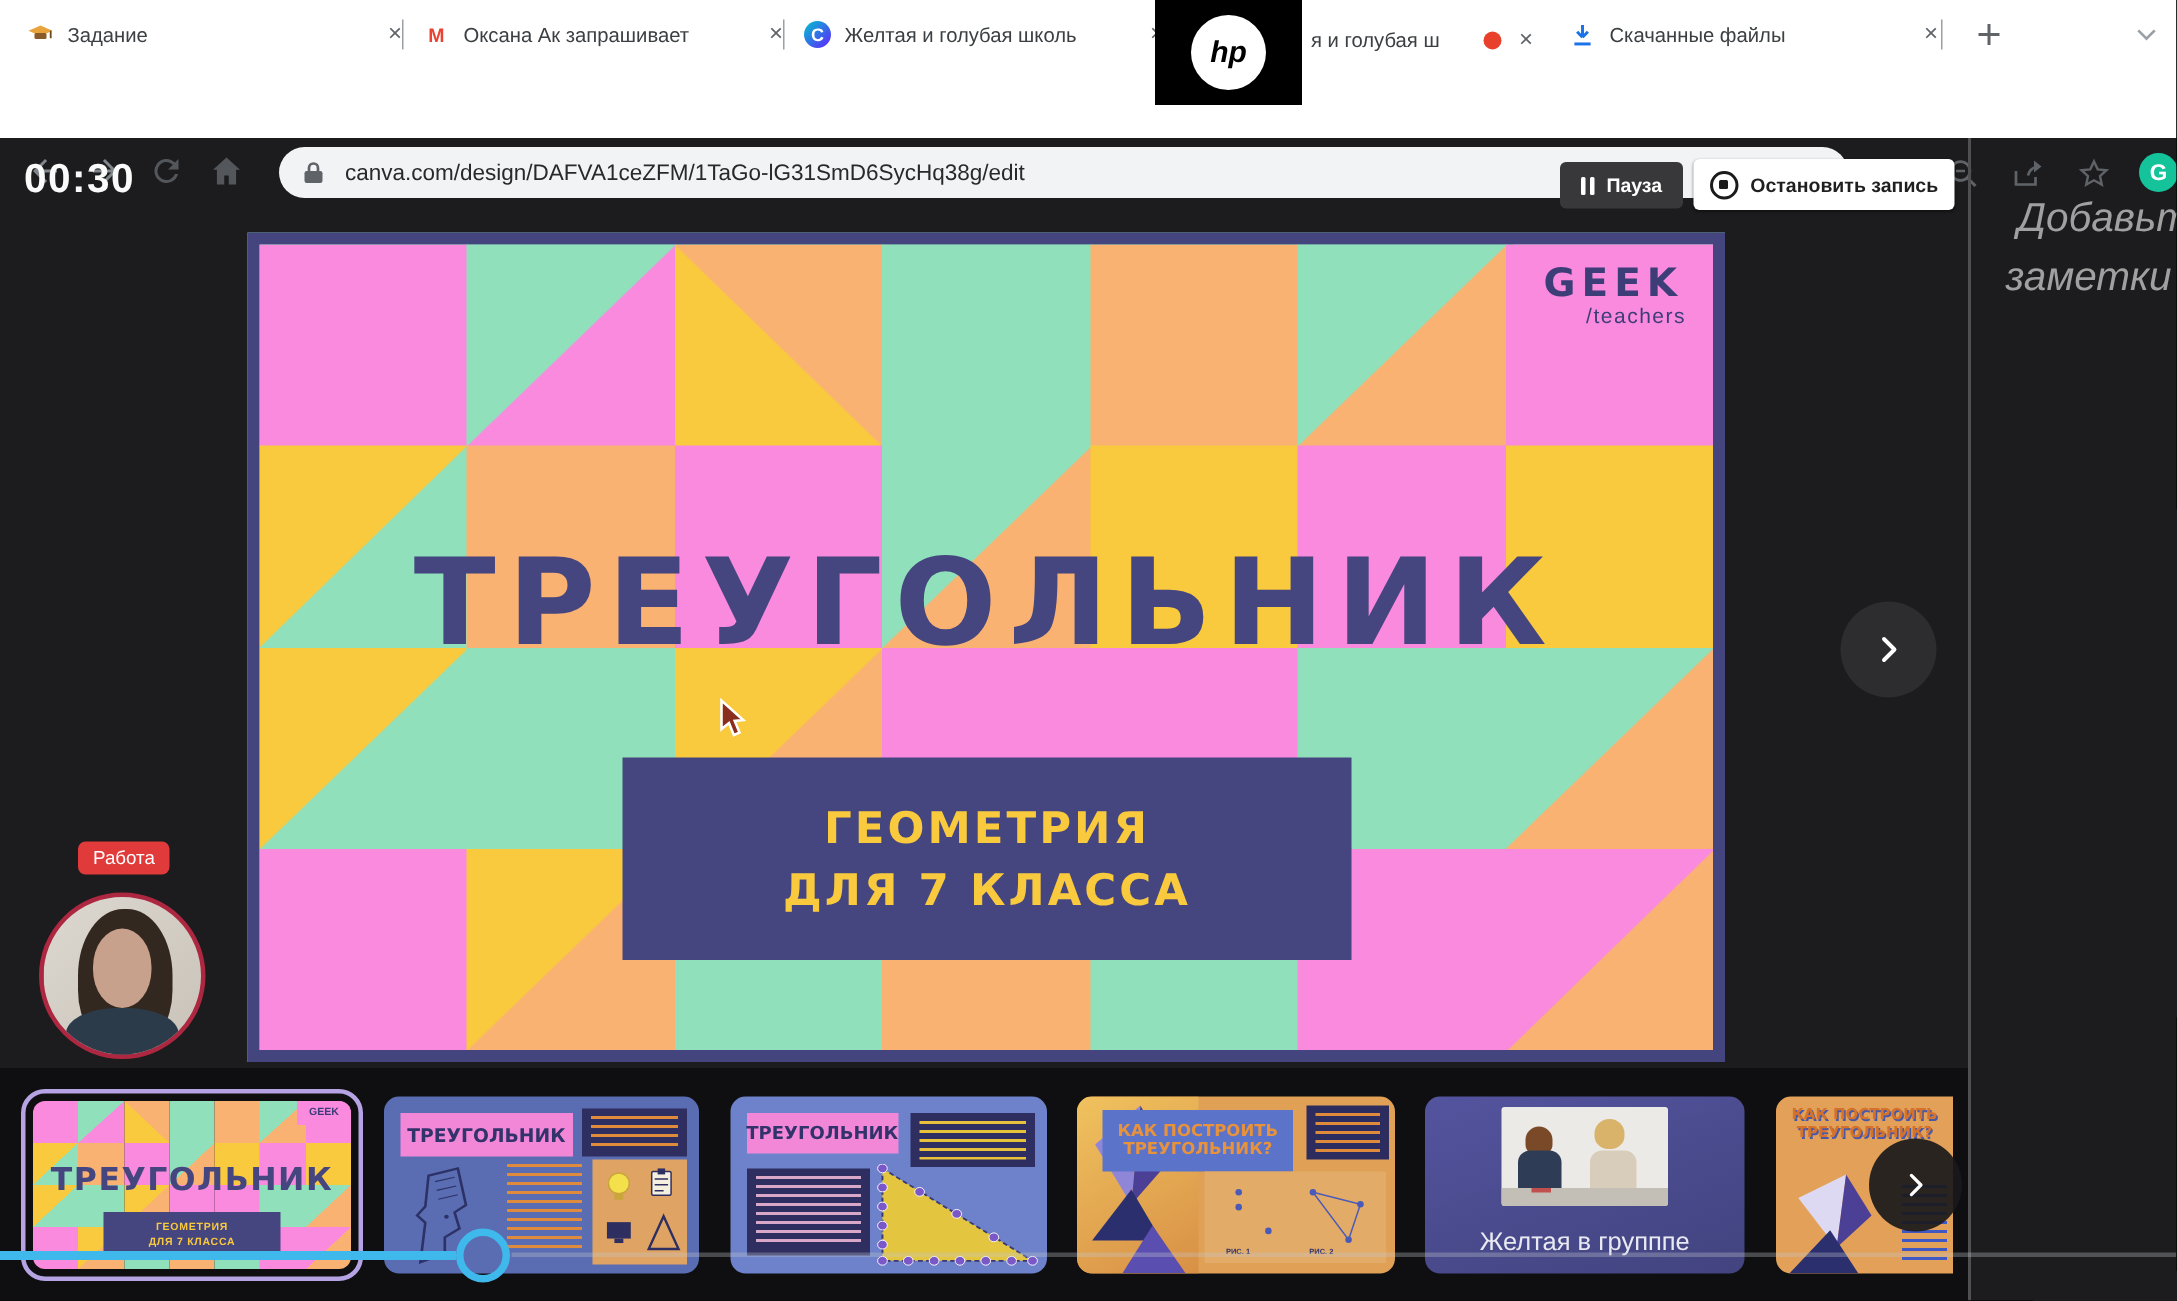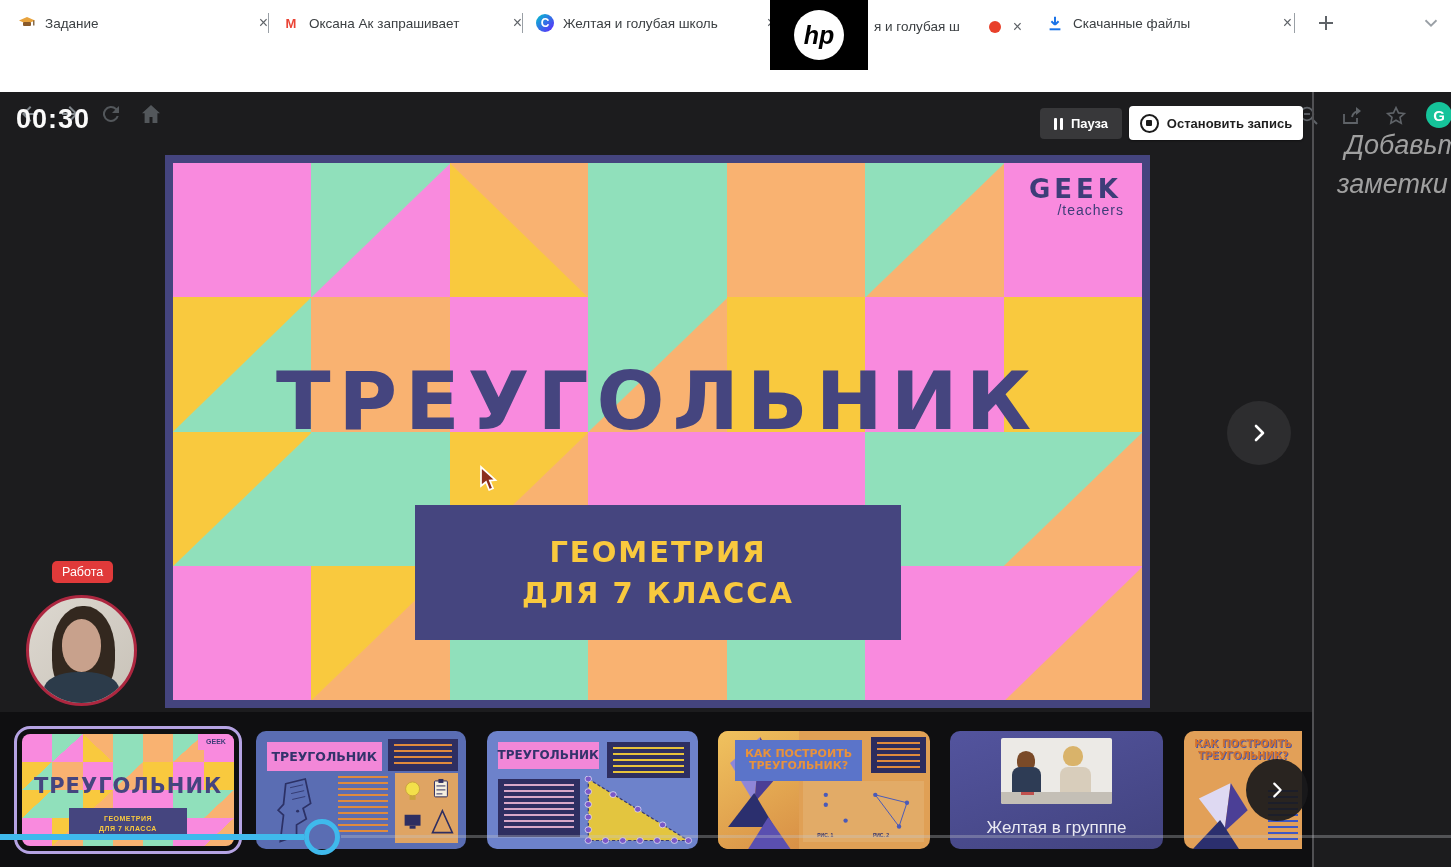--- a/index.html
+++ b/index.html
@@ -20,21 +20,21 @@
   .favicon{width:18px;height:18px;flex:0 0 auto;}
   .canva-ico{border-radius:50%;background:linear-gradient(135deg,#00c4cc,#6420ff);
              color:#fff;font-weight:bold;font-size:12px;display:flex;align-items:center;justify-content:center;}
   .gmail-ico{background:#fff;border-radius:3px;color:#ea4335;font-weight:bold;font-size:13px;
              display:flex;align-items:center;justify-content:center;}
   .dot-rec{width:12px;height:12px;border-radius:50%;background:#e8402a;}
   #hp-box{left:770px;top:0;width:98px;height:70px;background:#000;z-index:60;
           display:flex;align-items:center;justify-content:center;}
   #hp-circle{width:50px;height:50px;border-radius:50%;background:#fff;color:#000;
              display:flex;align-items:center;justify-content:center;
-             font-style:italic;font-weight:bold;font-size:25px;}
+             font-style:italic;font-weight:bold;font-size:20px;}
   #toolbar{left:0;top:46px;width:1451px;height:46px;background:#fff;}
   #addrpill{left:186px;top:52px;width:1046px;height:34px;border-radius:17px;background:#f1f3f4;
             display:flex;align-items:center;}
   #urltext{font-size:15px;color:#27292c;margin-left:14px;white-space:nowrap;}
   .navico{top:56px;}
   #gram{left:1426px;top:56px;width:26px;height:26px;border-radius:50%;background:#15c39a;
         color:#fff;font-weight:bold;font-size:15px;display:flex;align-items:center;justify-content:center;}
 
   
   #timer{left:16px;top:104px;font-size:27px;font-weight:700;color:#fafafa;letter-spacing:1px;text-align:center;}
@@ -214,20 +214,29 @@
     <div class="abs navico" style="left:99px;">
       <svg width="24" height="24" viewBox="0 0 24 24">
           <path d="M17.65 6.35A8 8 0 1 0 19.73 14h-2.08a6 6 0 1 1-1.41-6.24L13 11h7V4z" fill="#53575b"></path>
         </svg>
     </div>
     <div class="abs navico" style="left:139px;">
       <svg width="24" height="24" viewBox="0 0 24 24">
           <path d="M12 3l9 8.2h-2.6V21h-4.9v-6h-3v6H5.6v-9.8H3z" fill="#53575b"></path>
         </svg>
     </div>
+    <div class="abs" id="addrpill">
+      <span style="margin-left:16px;">
+        <svg width="14" height="16" viewBox="0 0 14 16">
+            <rect x="1" y="7" width="12" height="8" rx="1.5" fill="#5f6368"></rect>
+            <path d="M4 7V5a3 3 0 0 1 6 0v2" stroke="#5f6368" stroke-width="1.8" fill="none"></path>
+          </svg>
+      </span>
+      <span id="urltext">canva.com/design/DAFVA1ceZFM/1TaGo-lG31SmD6SycHq38g/edit</span>
+    </div>
     <div class="abs" style="left:1254px;top:58px;">
       <svg width="24" height="22" viewBox="0 0 24 22">
           <path d="M16 7.5V5a1.5 1.5 0 0 0-1.5-1.5h-11A1.5 1.5 0 0 0 2 5v12a1.5 1.5 0 0 0 1.5 1.5h11A1.5 1.5 0 0 0 16 17v-2.5l6 5v-17z" fill="#414549"></path>
         </svg>
     </div>
     <div class="abs" style="left:1297px;top:58px;">
       <svg width="24" height="24" viewBox="0 0 24 24">
           <circle cx="10" cy="10" r="6.3" stroke="#5f6368" stroke-width="1.8" fill="none"></circle>
           <path d="M7 10h6" stroke="#5f6368" stroke-width="1.8"></path>
           <path d="M15 15l5 5" stroke="#5f6368" stroke-width="2"></path>

